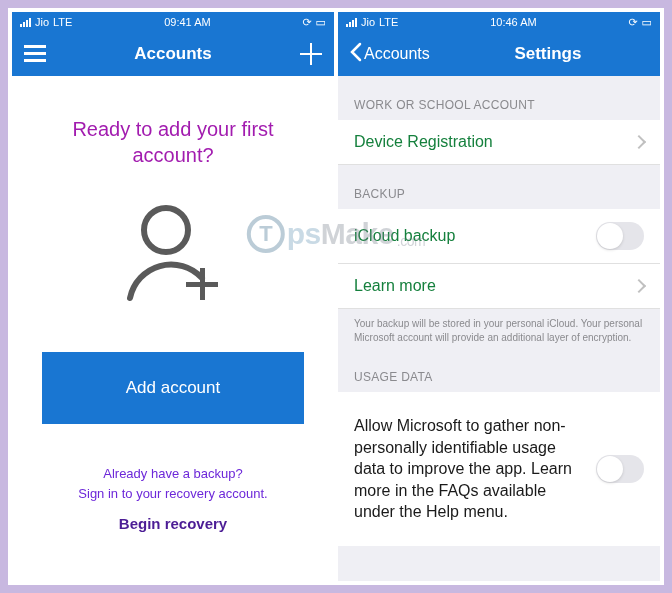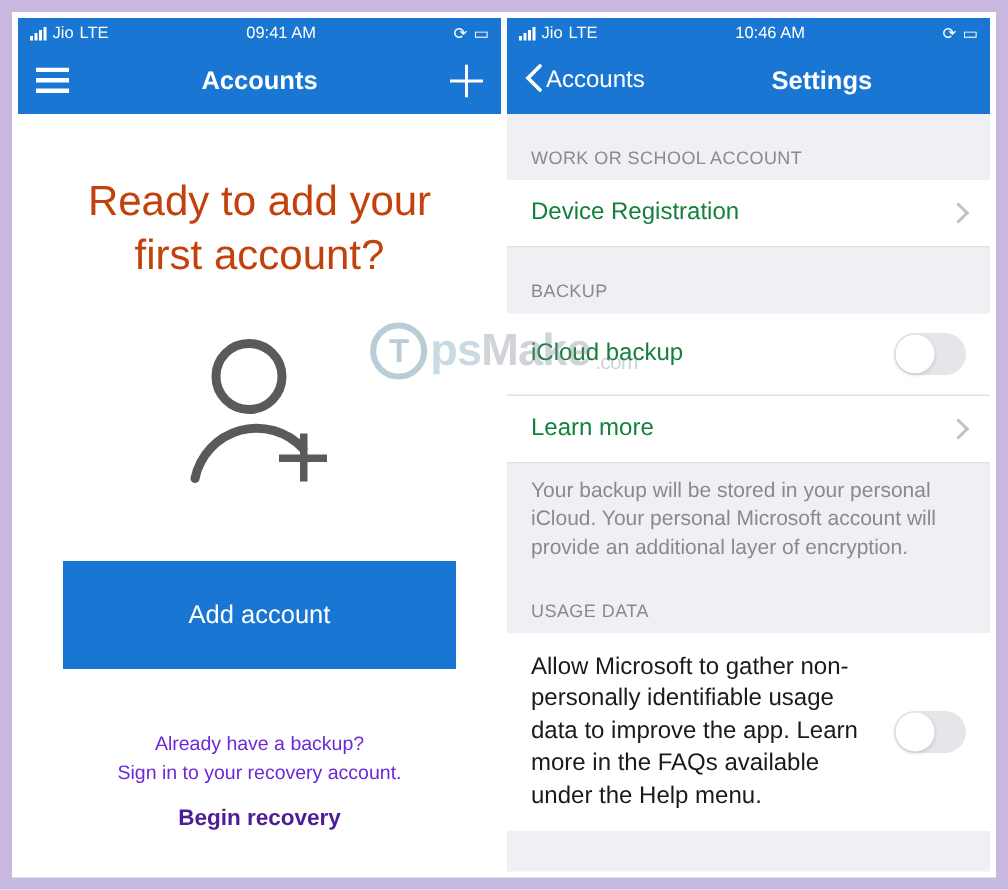--- a/index.html
+++ b/index.html
@@ -18,33 +18,33 @@
     .signal span:nth-child(4) { height: 9px; }
     
     .nav-bar { height: 44px; background: #1976d2; color: #fff; display: flex; align-items: center; justify-content: space-between; padding: 0 12px; position: relative; }
     .nav-title { position: absolute; left: 50%; transform: translateX(-50%); font-size: 17px; font-weight: 600; }
     .nav-title.left-align { position: static; transform: none; margin-left: 30px; }
     .back-btn { display: flex; align-items: center; gap: 2px; font-size: 16px; cursor: pointer; }
     .hamburger-icon svg, .plus-icon svg, .chevron-left svg { display: block; }
     
     .content { flex: 1; overflow-y: auto; }
     .content-left { display: flex; flex-direction: column; align-items: center; padding: 40px 30px 20px; text-align: center; }
-    .headline { font-size: 28px; color: #c2410c; font-weight: 400; line-height: 1.3; margin-bottom: 20px; }
+    .headline { font-size: 20px; color: #a21caf; font-weight: 400; line-height: 1.3; margin-bottom: 20px; }
     .user-plus { margin: 10px 0 40px; }
     .btn-primary { width: 100%; background: #1976d2; color: #fff; border: none; padding: 26px; font-size: 17px; font-weight: 400; cursor: pointer; }
     .subtext { color: #6d28d9; font-size: 13px; margin-top: 40px; line-height: 1.5; }
     .link { color: #4c1d95; font-weight: 600; font-size: 15px; margin-top: 12px; cursor: pointer; }
     
     .section-header { font-size: 12px; color: #8a8a8e; text-transform: uppercase; padding: 22px 16px 8px; letter-spacing: 0.3px; }
     .cell { background: #fff; padding: 13px 16px; display: flex; align-items: center; justify-content: space-between; border-bottom: 0.5px solid #e0e0e0; font-size: 16px; color: #15803d; }
     .cell.disclosure::after { content: ""; width: 8px; height: 8px; border-top: 2px solid #c0c0c0; border-right: 2px solid #c0c0c0; transform: rotate(45deg); }
     .toggle { width: 48px; height: 28px; background: #e5e5ea; border-radius: 14px; position: relative; cursor: pointer; }
     .toggle::after { content: ""; position: absolute; width: 26px; height: 26px; background: #fff; border-radius: 50%; top: 1px; left: 1px; box-shadow: 0 1px 3px rgba(0,0,0,0.15); }
-    .footer-text { font-size: 14px; color: #8a8a8e; padding: 8px 16px 4px; line-height: 1.35; }
-    .usage-cell { background: #fff; padding: 12px 16px; display: flex; align-items: center; justify-content: space-between; gap: 24px; }
+    .footer-text { font-size: 10px; color: #8a8a8e; padding: 8px 16px 4px; line-height: 1.35; }
+    .usage-cell { background: #fff; padding: 23px 16px; display: flex; align-items: center; justify-content: space-between; gap: 24px; }
     .usage-text { font-size: 16px; color: #1a1a1a; line-height: 1.35; flex: 1; }
     
     .watermark { position: absolute; top: 215px; left: 50%; transform: translateX(-50%); display: flex; align-items: center; font-size: 30px; font-weight: 700; color: rgba(60,110,140,0.35); letter-spacing: -0.5px; pointer-events: none; z-index: 100; white-space: nowrap; }
     .watermark .t-circle { width: 38px; height: 38px; border: 4px solid rgba(60,110,140,0.35); border-radius: 50%; display: inline-flex; align-items: center; justify-content: center; margin-right: 2px; font-size: 22px; }
     .watermark .ps { color: rgba(100,150,180,0.35); }
     .watermark .make { color: rgba(120,130,140,0.35); }
     .watermark .com { font-size: 14px; color: rgba(120,130,140,0.35); margin-left: 3px; align-self: flex-end; margin-bottom: 4px; font-weight: 400; }
   </style>
 </head>
 <body>

